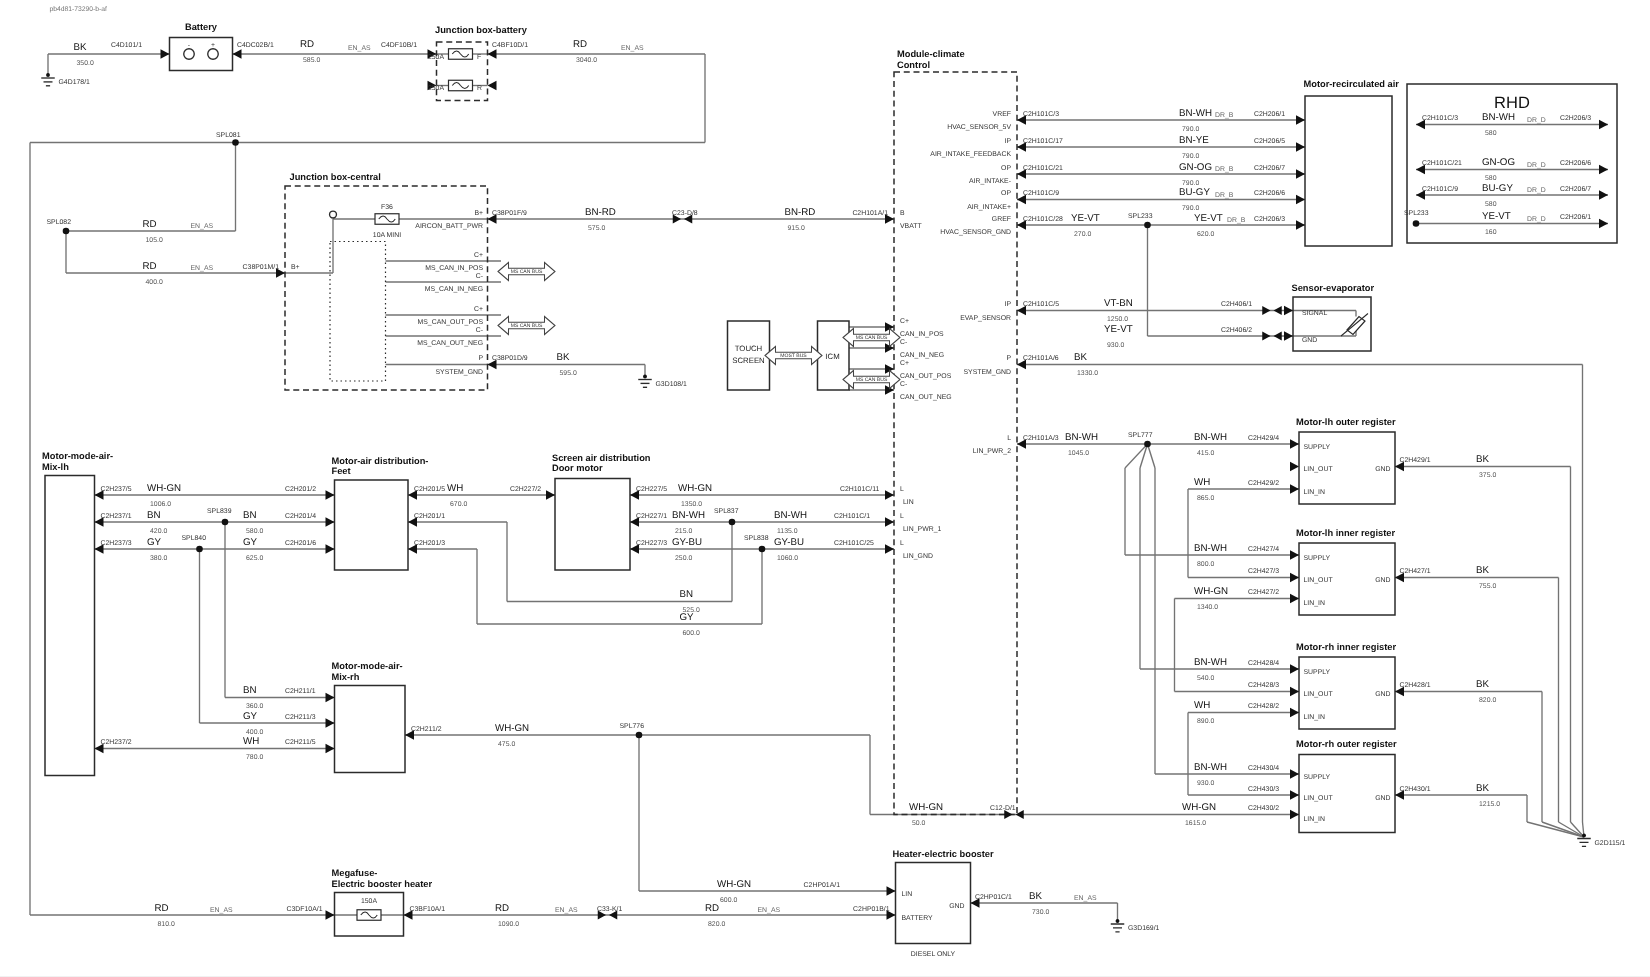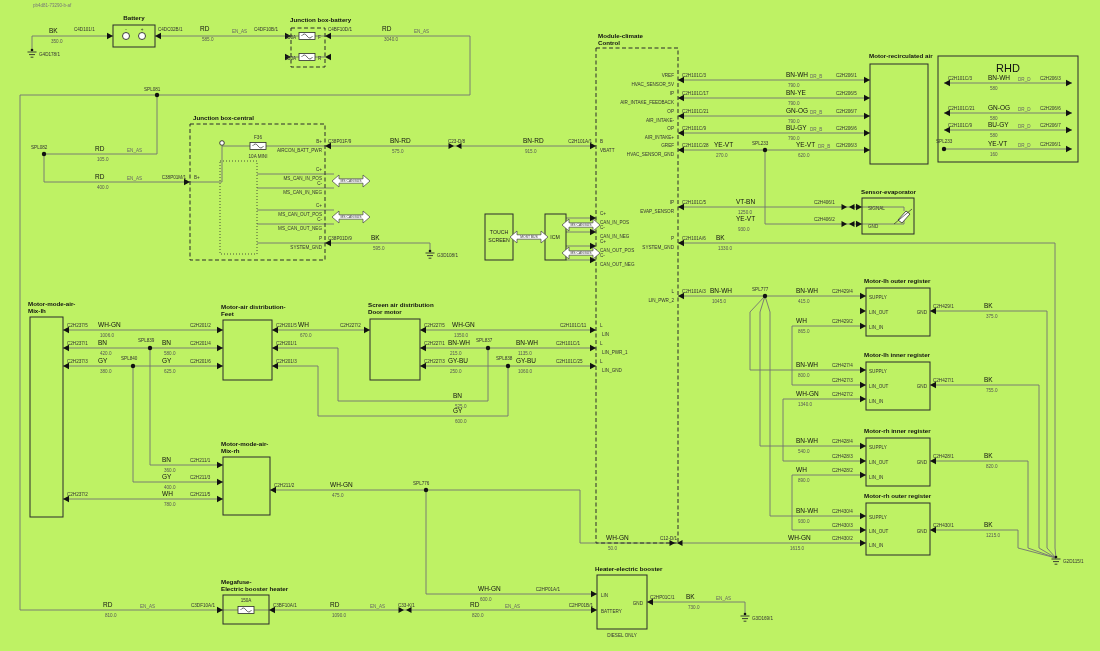--- a/index.html
+++ b/index.html
@@ -1,16 +1,16 @@
 <!DOCTYPE html>
 <html><head>
 <meta charset="utf-8">
 <style>
   html,body{margin:0;padding:0;background:#e8e8e8;}
-  .stage{position:relative;width:1100px;height:651px;background:#bef264;overflow:hidden;
+  .stage{position:relative;width:1100px;height:651px;background:#ffffff;overflow:hidden;
          font-family:"Liberation Sans",sans-serif;}
   .docref{position:absolute;left:33px;top:3px;font-size:4.5px;color:#777;
           font-family:"Liberation Sans",sans-serif;}
   svg{position:absolute;left:0;top:0;}
   svg text{font-family:"Liberation Sans",sans-serif;fill:#1a1a1a;}
   .w{font-size:6.5px;fill:#111;}
   .v{font-size:4.6px;fill:#555;}
   .c{font-size:4.6px;fill:#333;}
   .p{font-size:4.6px;fill:#333;}
   .t{font-size:4.6px;fill:#666;}

